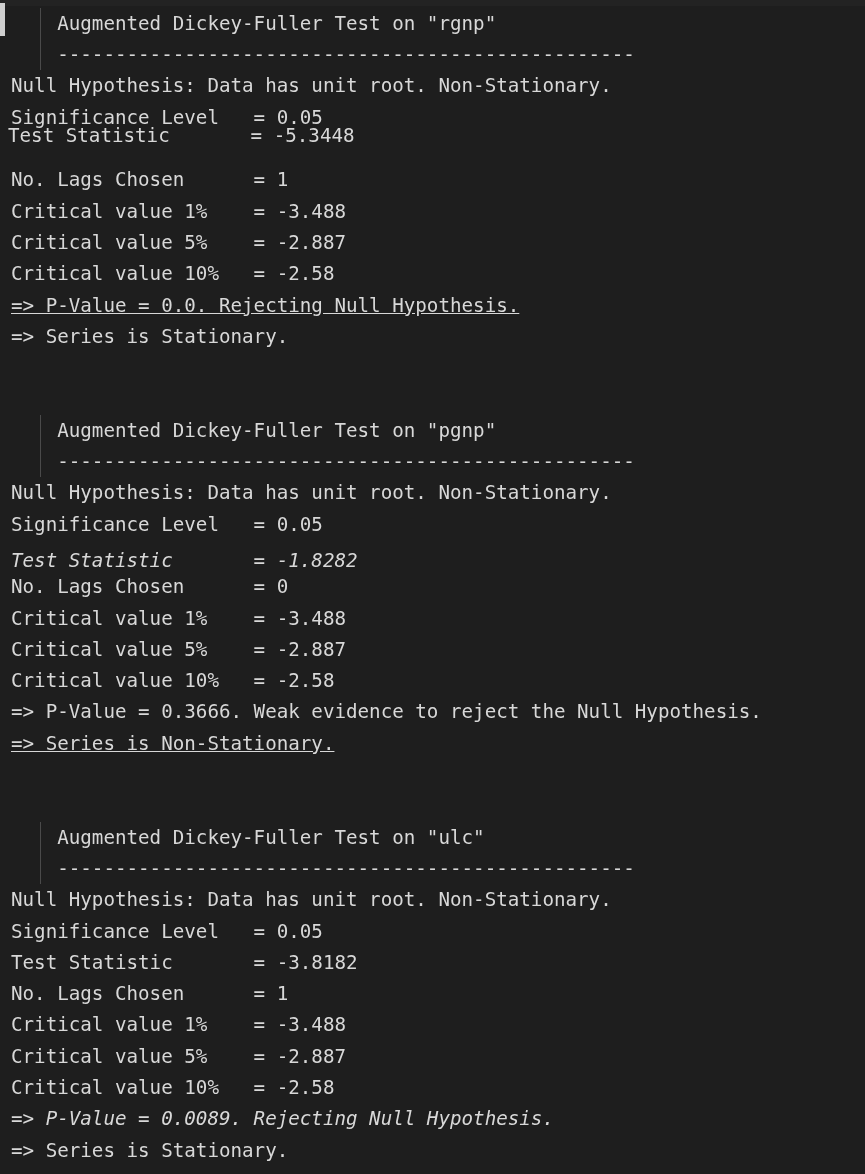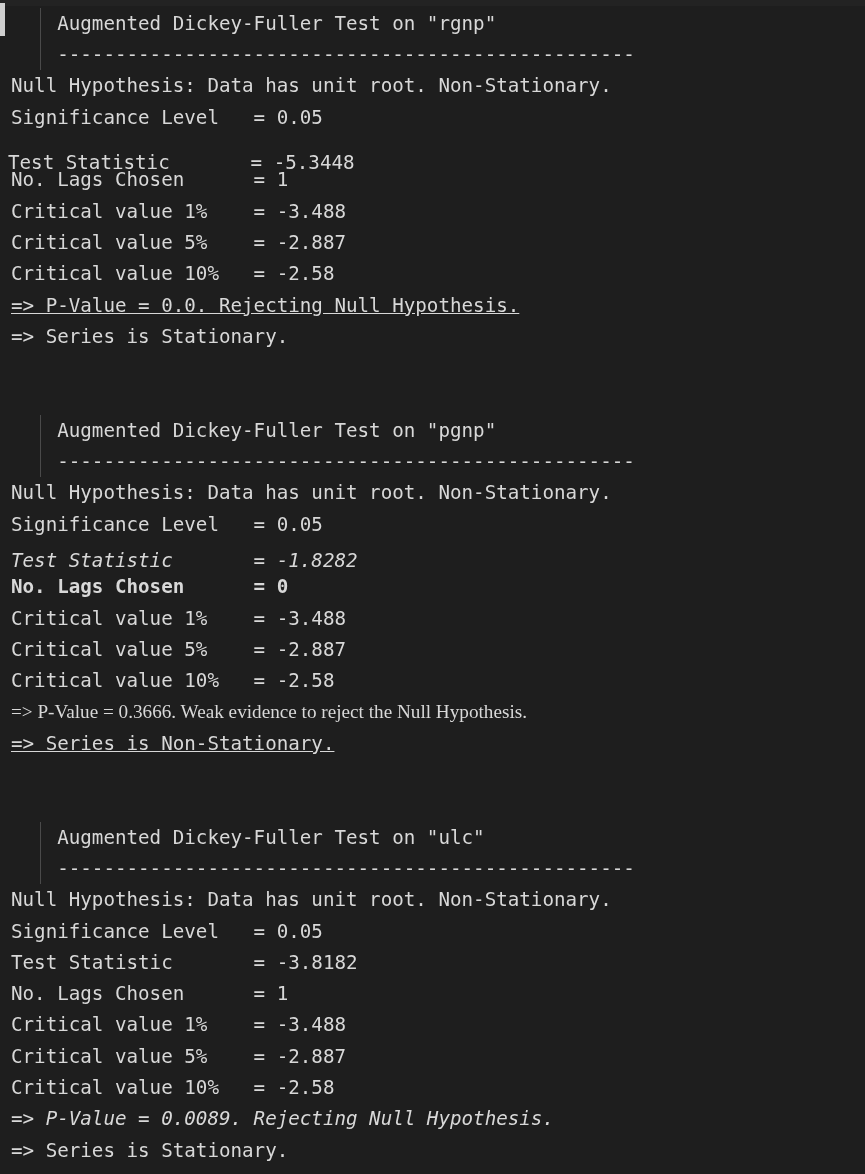--- a/index.html
+++ b/index.html
@@ -84,39 +84,39 @@
 
   <div class="top-clip"></div>
   <div class="scroll-indicator"></div>
 
   <div class="lines" id="lines">
       <div class="line blank" style="top: -23.5px;"></div>
       <div class="line" style="top: 7.8px;">    Augmented Dickey-Fuller Test on "rgnp"</div>
       <div class="line" style="top: 39.1px;">    --------------------------------------------------</div>
       <div class="line" style="top: 70.4px;">Null Hypothesis: Data has unit root. Non-Stationary.</div>
       <div class="line" style="top: 101.7px;">Significance Level   = 0.05</div>
-      <div class="line" style="top: 147px; padding-left: 8px;">Test Statistic       = -5.3448</div>
+      <div class="line" style="top: 120px; padding-left: 8px;">Test Statistic       = -5.3448</div>
       <div class="line" style="top: 164.3px;">No. Lags Chosen      = 1</div>
       <div class="line" style="top: 195.6px;">Critical value 1%    = -3.488</div>
       <div class="line" style="top: 226.9px;">Critical value 5%    = -2.887</div>
       <div class="line" style="top: 258.2px;">Critical value 10%   = -2.58</div>
       <div class="line" style="top: 289.5px; text-decoration: underline;">=&gt; P-Value = 0.0. Rejecting Null Hypothesis.</div>
       <div class="line" style="top: 320.8px;">=&gt; Series is Stationary.</div>
       <div class="line blank" style="top: 352.1px;"></div>
       <div class="line blank" style="top: 383.4px;"></div>
       <div class="line" style="top: 414.7px;">    Augmented Dickey-Fuller Test on "pgnp"</div>
       <div class="line" style="top: 446px;">    --------------------------------------------------</div>
       <div class="line" style="top: 477.3px;">Null Hypothesis: Data has unit root. Non-Stationary.</div>
       <div class="line" style="top: 508.6px;">Significance Level   = 0.05</div>
       <div class="line" style="top: 545px; font-style: italic;">Test Statistic       = -1.8282</div>
-      <div class="line" style="top: 571.2px; font-weight: bold;">No. Lags Chosen      = 0</div>
+      <div class="line" style="top: 571.2px;">No. Lags Chosen      = 0</div>
       <div class="line" style="top: 602.5px;">Critical value 1%    = -3.488</div>
       <div class="line" style="top: 633.8px;">Critical value 5%    = -2.887</div>
       <div class="line" style="top: 665.1px;">Critical value 10%   = -2.58</div>
-      <div class="line" style="top: 696.4px; font-family: Liberation Serif, serif;">=&gt; P-Value = 0.3666. Weak evidence to reject the Null Hypothesis.</div>
+      <div class="line" style="top: 696.4px;">=&gt; P-Value = 0.3666. Weak evidence to reject the Null Hypothesis.</div>
       <div class="line" style="top: 727.7px; text-decoration: underline;">=&gt; Series is Non-Stationary.</div>
       <div class="line blank" style="top: 759px;"></div>
       <div class="line blank" style="top: 790.3px;"></div>
       <div class="line" style="top: 821.6px;">    Augmented Dickey-Fuller Test on "ulc"</div>
       <div class="line" style="top: 852.9px;">    --------------------------------------------------</div>
       <div class="line" style="top: 884.2px;">Null Hypothesis: Data has unit root. Non-Stationary.</div>
       <div class="line" style="top: 915.5px;">Significance Level   = 0.05</div>
       <div class="line" style="top: 946.8px;">Test Statistic       = -3.8182</div>
       <div class="line" style="top: 978.1px;">No. Lags Chosen      = 1</div>
       <div class="line" style="top: 1009.4px;">Critical value 1%    = -3.488</div>

